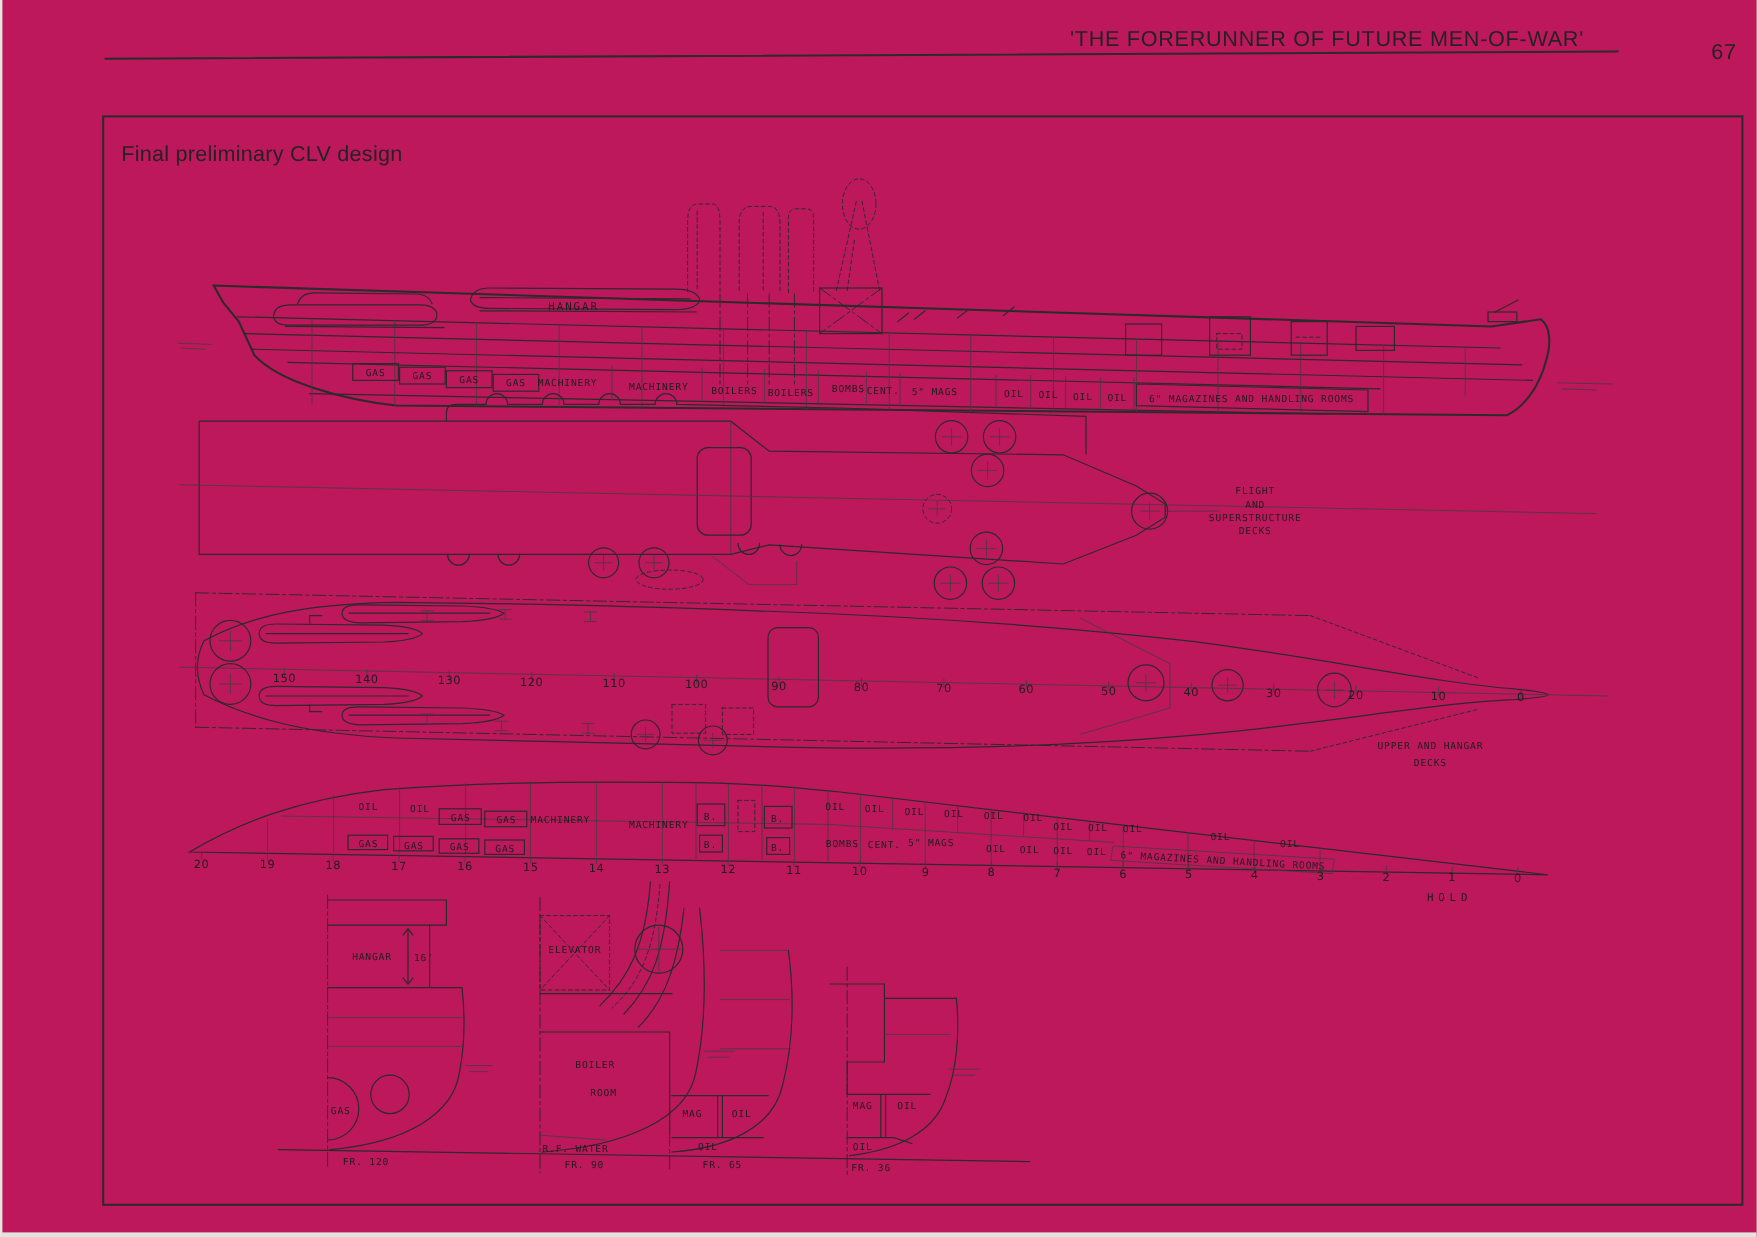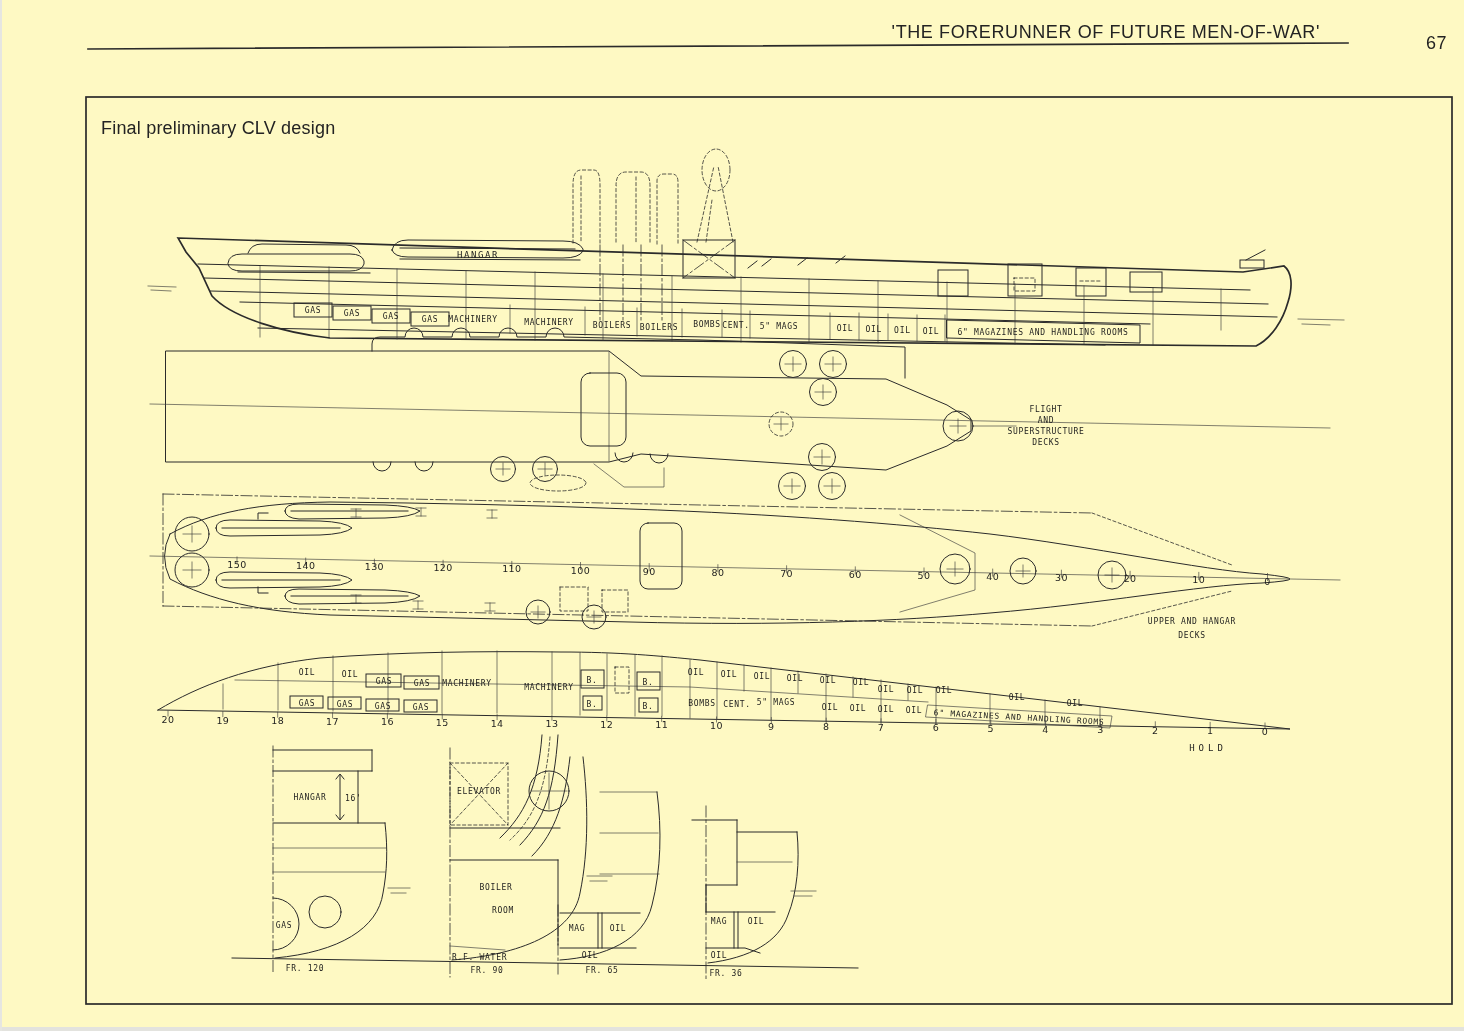--- a/index.html
+++ b/index.html
@@ -1,16 +1,16 @@
 <!DOCTYPE html>
 <html><head>
 <meta charset="utf-8">
 <style>
   html,body{margin:0;padding:0;background:#ffffff;}
-  .page{position:relative;width:1464px;height:1031px;background:#fef9c3;overflow:hidden;
+  .page{position:relative;width:1464px;height:1031px;background:#be185d;overflow:hidden;
         font-family:"Liberation Sans",sans-serif;}
   .edge-b{position:absolute;left:0;bottom:0;width:100%;height:4px;background:#e3e3de;}
   .edge-l{position:absolute;left:0;top:0;width:2px;height:100%;background:#e6e6e1;}
   svg{position:absolute;left:0;top:0;}
   svg line,svg path,svg rect,svg polyline,svg polygon,svg circle,svg ellipse{
       stroke:#2b2b2b;stroke-width:1;fill:none;stroke-linecap:square;}
   .sw2{stroke-width:1.7;}
   .thin{stroke-width:0.65;stroke:#3c3c3c;}
   .dashf{stroke-dasharray:3 2.6;stroke-width:0.8;}
   .dd{stroke-dasharray:11 3 2.5 3;stroke-width:0.8;}

